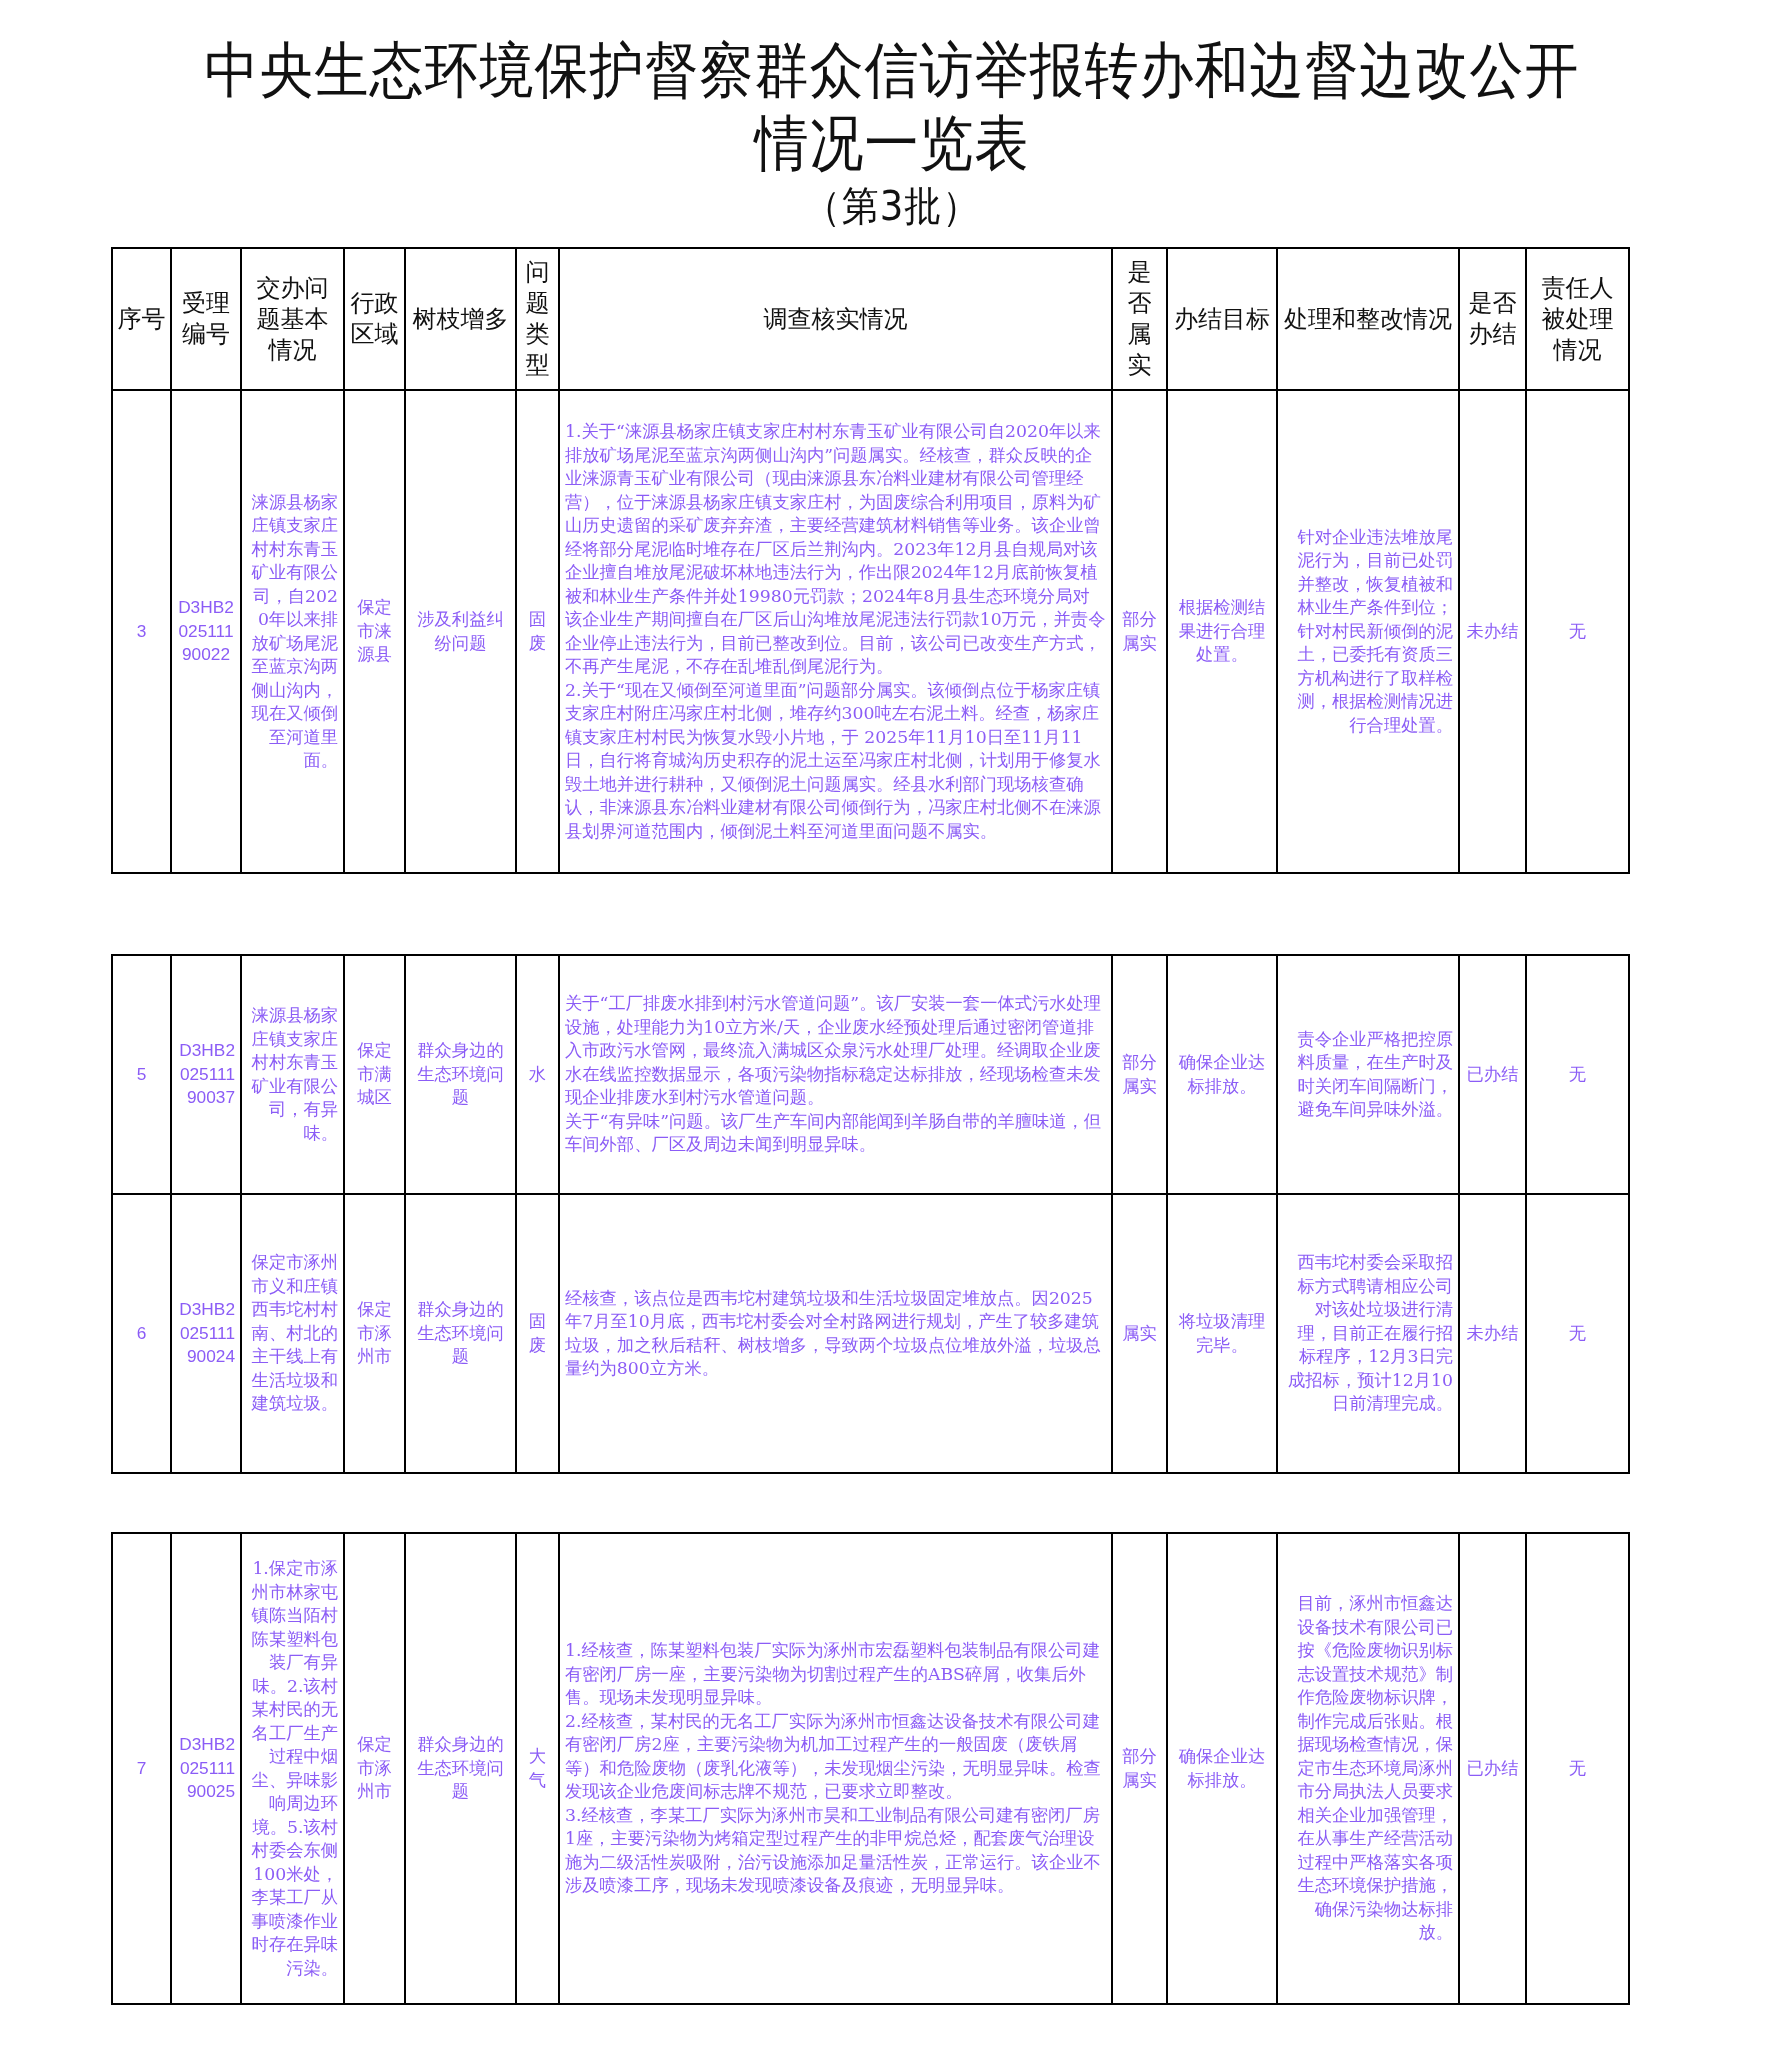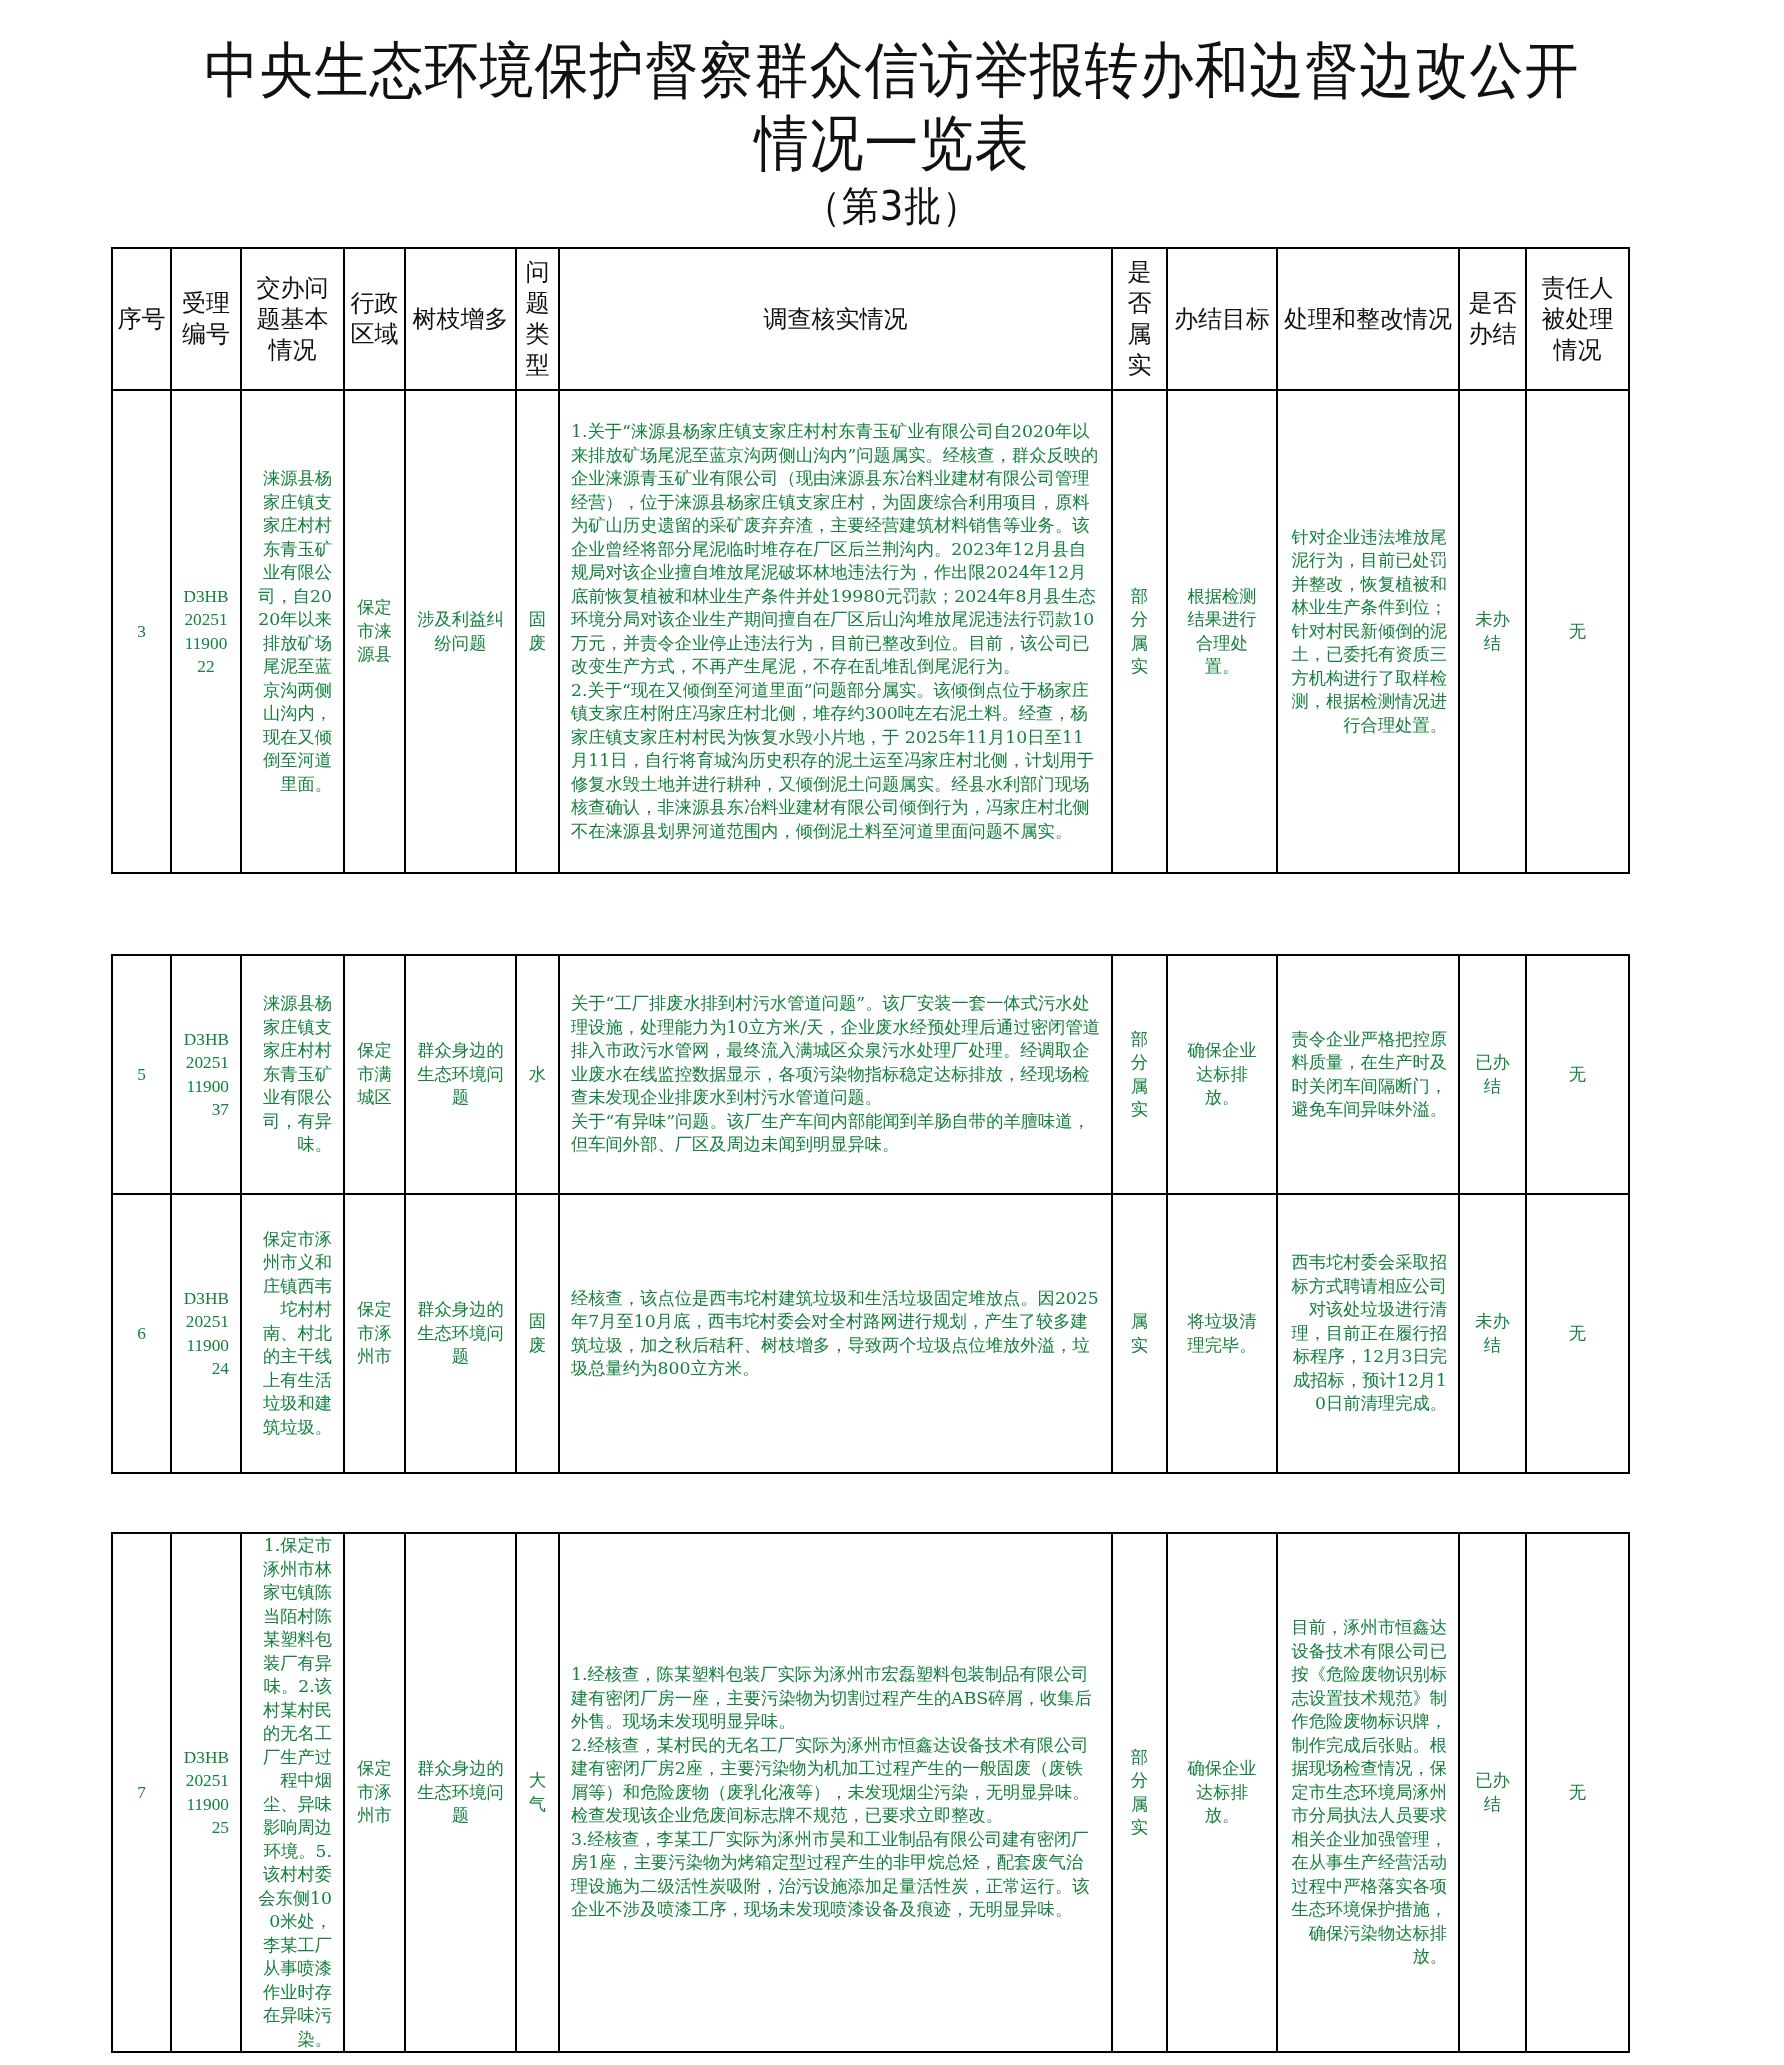--- a/index.html
+++ b/index.html
@@ -14,33 +14,33 @@
     }
     .title.l1 { top: 37px; font-size: 54px; line-height: 67px; transform: scaleY(1.12); }
     .title.l2 { top: 110px; font-size: 54px; line-height: 67px; transform: scaleY(1.12); }
     .title.l3 { top: 183px; font-size: 37px; line-height: 48px; transform: scaleY(1.1); }
 
     table.seg {
       position: absolute; left: 111px; width: 1517px;
       border-collapse: collapse; table-layout: fixed;
     }
     table.seg td, table.seg th {
-      border: 2.9px solid #000; padding: 0 11px; vertical-align: middle;
-      font-size: 17.3px; line-height: 23.5px; font-weight: normal; color: #15803d;
+      border: 2.9px solid #000; padding: 0 5px; vertical-align: middle;
+      font-size: 17.3px; line-height: 23.5px; font-weight: normal; color: #8b5cf6;
       word-break: break-all;
     }
     table.seg th {
       font-family: "DejaVu Sans", "Liberation Sans", sans-serif;
       font-size: 24px; line-height: 31px; text-align: center; color: #111;
       padding: 0 2.9px;
     }
     td.c { text-align: center; }
     td.l { text-align: right; }
     td.detail { text-align: left; padding: 0 3.8px 0 4.8px; font-size: 17px; line-height: 23.5px; }
-    td.mono { font-family: Liberation Serif, serif; font-size: 17.3px; }
+    td.mono { font-family: Liberation Sans, sans-serif; font-size: 17.3px; }
     .para { display: block; }
   </style>
 </head>
 <body>
 
 <div class="title l1">中央生态环境保护督察群众信访举报转办和边督边改公开</div>
 <div class="title l2">情况一览表</div>
 <div class="title l3">（第3批）</div>
 
 <table class="seg" style="top:247px;">

